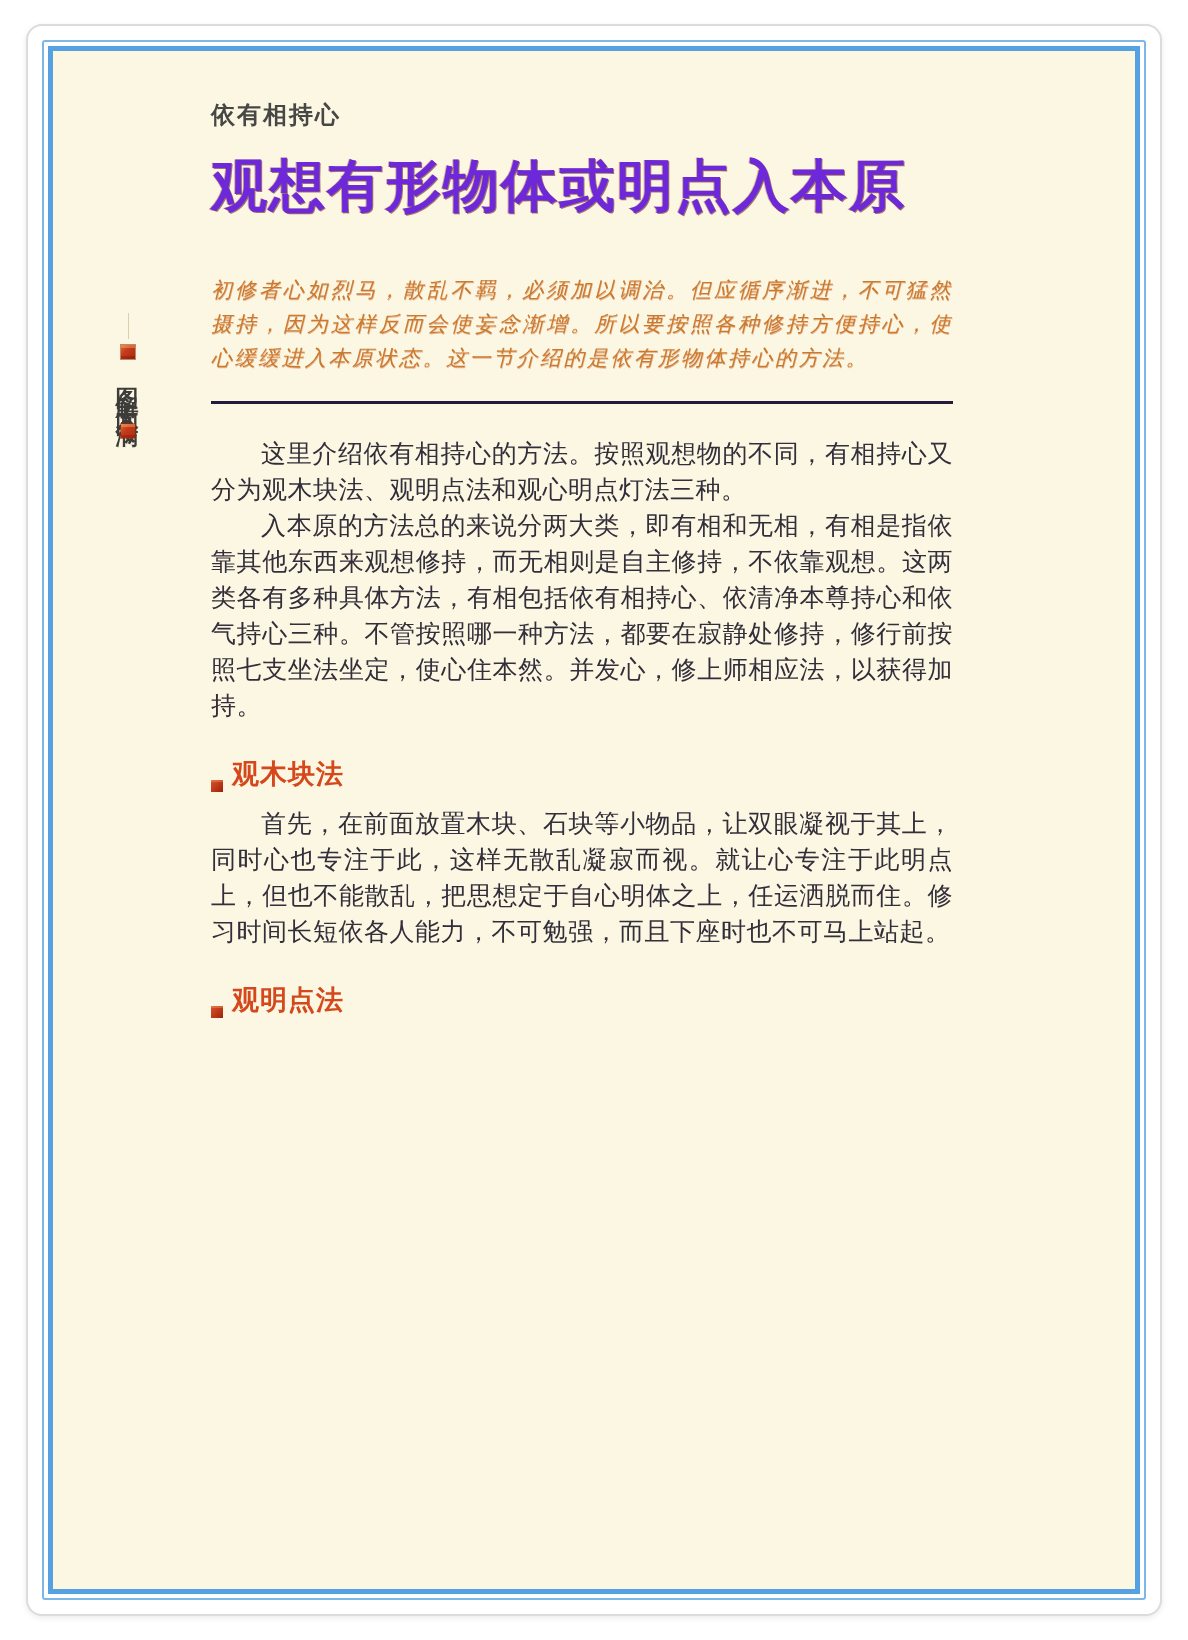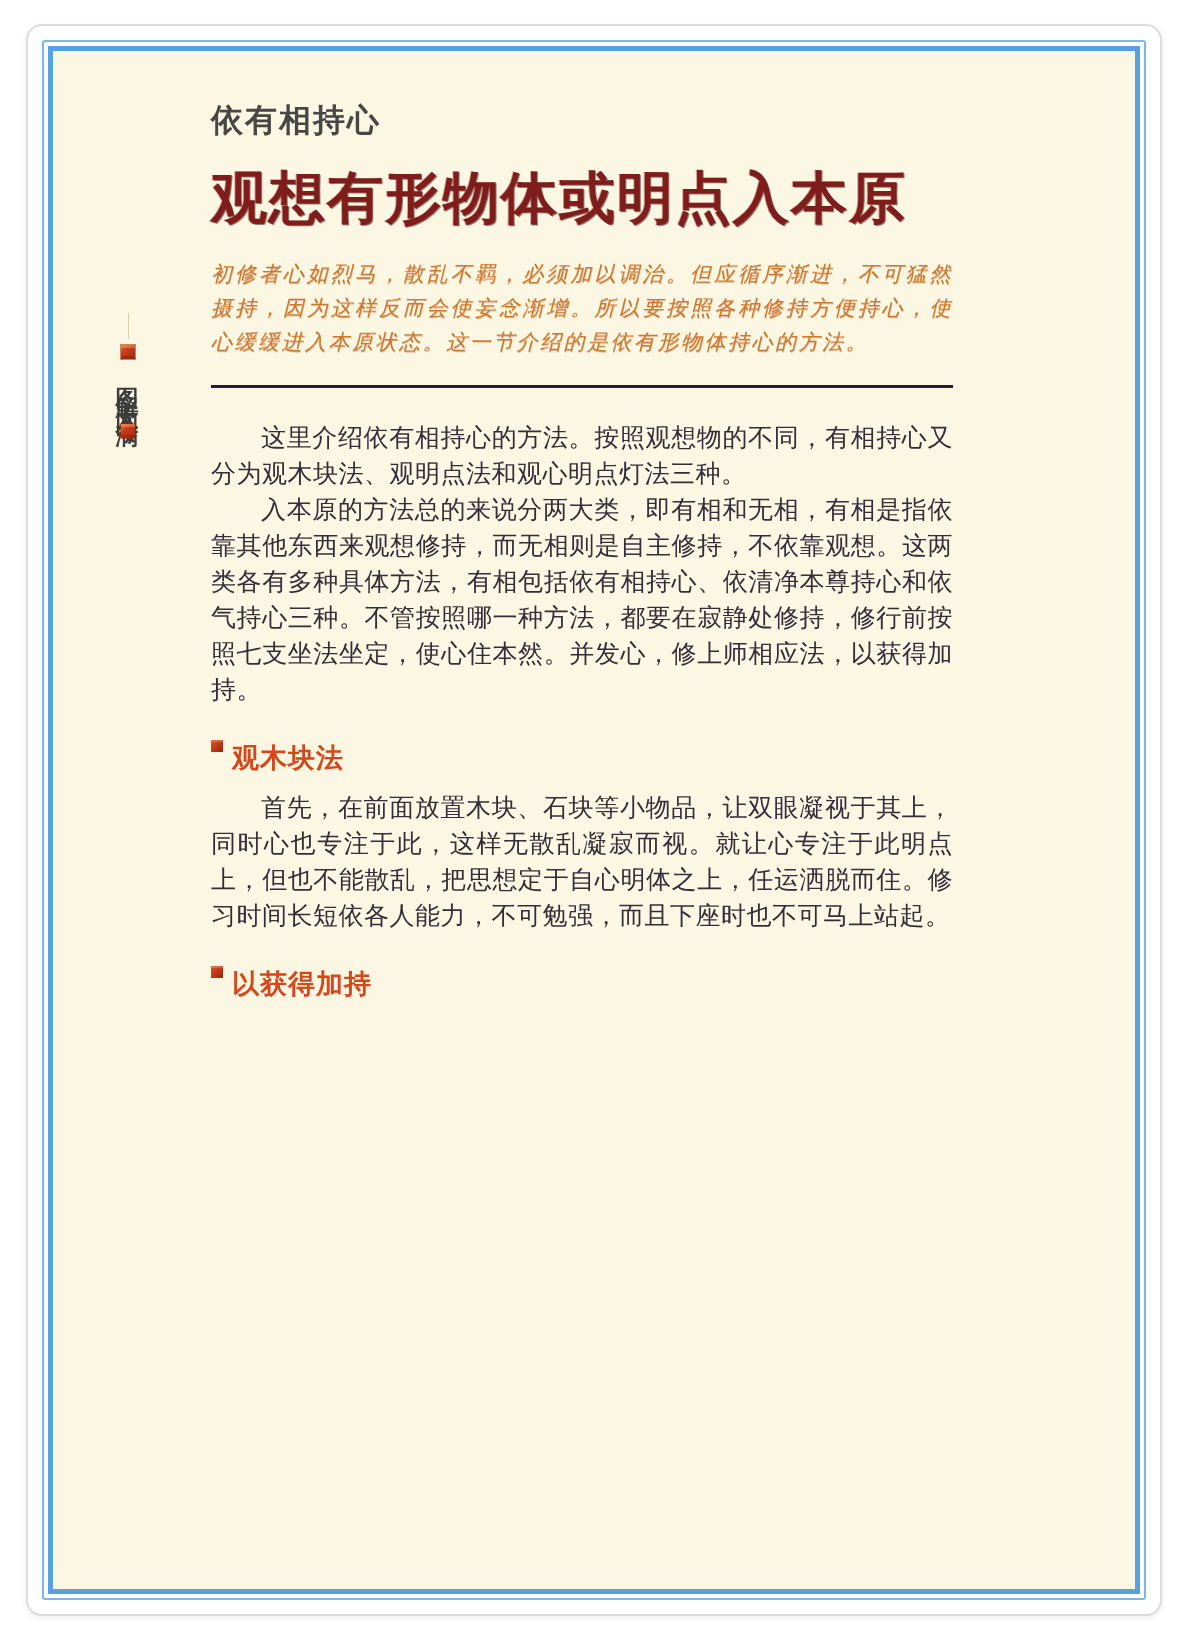--- a/index.html
+++ b/index.html
@@ -35,44 +35,44 @@
     font-family: "Liberation Sans", sans-serif; font-weight: 700;
     font-size: 23px; letter-spacing: 9px; color: #3c3c3a; margin: 4px 0;
   }
 
   
   .content {
     position: absolute; left: 158px; top: 48px; width: 742px;
   }
   .kicker {
     font-family: "Liberation Sans", sans-serif; font-weight: 700;
-    font-size: 32px; color: #48484 6; color: #474745; letter-spacing: 2px;
+    font-size: 24px; color: #48484 6; color: #474745; letter-spacing: 2px;
     margin-bottom: 18px;
   }
   .big-title {
     font-family: "Liberation Serif", serif; font-weight: 900;
-    font-size: 56px; color: #7f1d1d; letter-spacing: 2px; white-space: nowrap;
+    font-size: 56px; color: #6d28d9; letter-spacing: 2px; white-space: nowrap;
     text-shadow: 1px 1px 0 rgba(90,10,5,0.55), -1px 0 0 rgba(140,30,15,0.35);
-    margin-bottom: 20px;
+    margin-bottom: 48px;
   }
   .intro {
     font-style: italic; font-size: 21px; line-height: 34px;
     color: #cb7a2c; letter-spacing: 2.5px; text-align: justify;
     text-shadow: 0.5px 0.5px 0 rgba(190,70,20,0.35);
     margin-bottom: 26px;
   }
   .rule { height: 3px; background: #241a3d; margin-bottom: 32px; }
 
   .para {
     font-size: 25px; line-height: 36px; color: #322e3a;
     text-align: justify; text-indent: 2em; letter-spacing: 0.5px;
   }
 
   .section { margin-top: 32px; }
-  .section-head { display: flex; align-items: flex-start; margin-bottom: 14px; }
+  .section-head { display: flex; align-items: flex-end; margin-bottom: 14px; }
   .bullet-seal {
     width: 12px; height: 12px; margin-right: 9px; flex: 0 0 auto;
     background: linear-gradient(135deg, #d9542b 0%, #b93517 60%, #96240c 100%);
     box-shadow: inset 0 2px 0 rgba(255,190,130,0.3);
   }
   .section-title {
     font-family: "Liberation Sans", sans-serif; font-weight: 700;
     font-size: 27px; color: #d5481c; letter-spacing: 1px;
   }
 </style>
@@ -104,20 +104,20 @@
         <div class="section-head">
           <span class="bullet-seal"></span>
           <span class="section-title">观木块法</span>
         </div>
         <p class="para">首先，在前面放置木块、石块等小物品，让双眼凝视于其上，同时心也专注于此，这样无散乱凝寂而视。就让心专注于此明点上，但也不能散乱，把思想定于自心明体之上，任运洒脱而住。修习时间长短依各人能力，不可勉强，而且下座时也不可马上站起。</p>
       </div>
 
       <div class="section">
         <div class="section-head">
           <span class="bullet-seal"></span>
-          <span class="section-title">以获得加持</span>
+          <span class="section-title">观明点法</span>
         </div>
       </div>
 
     </div>
 
   </div>
 </div>
 
 </body></html>

